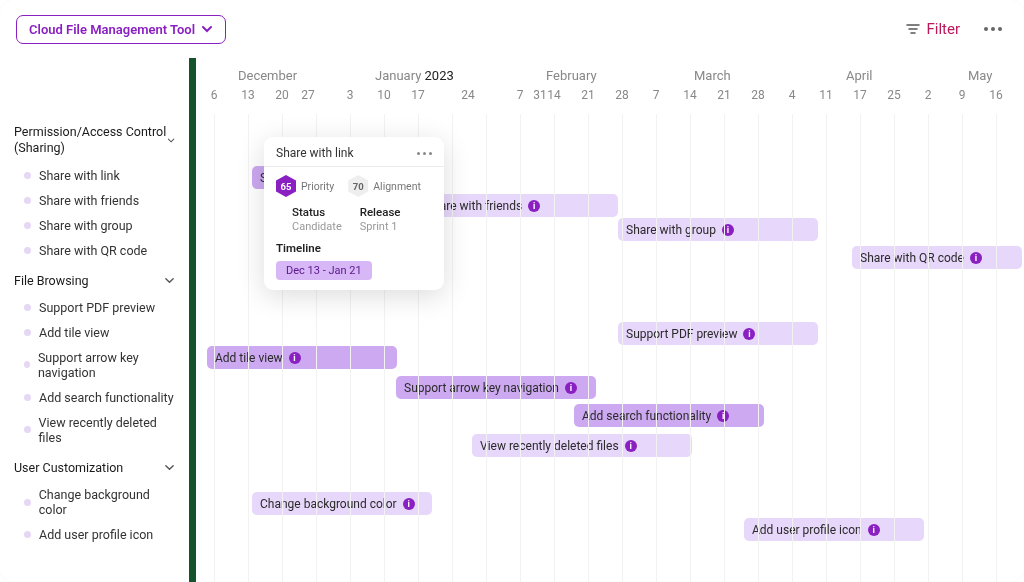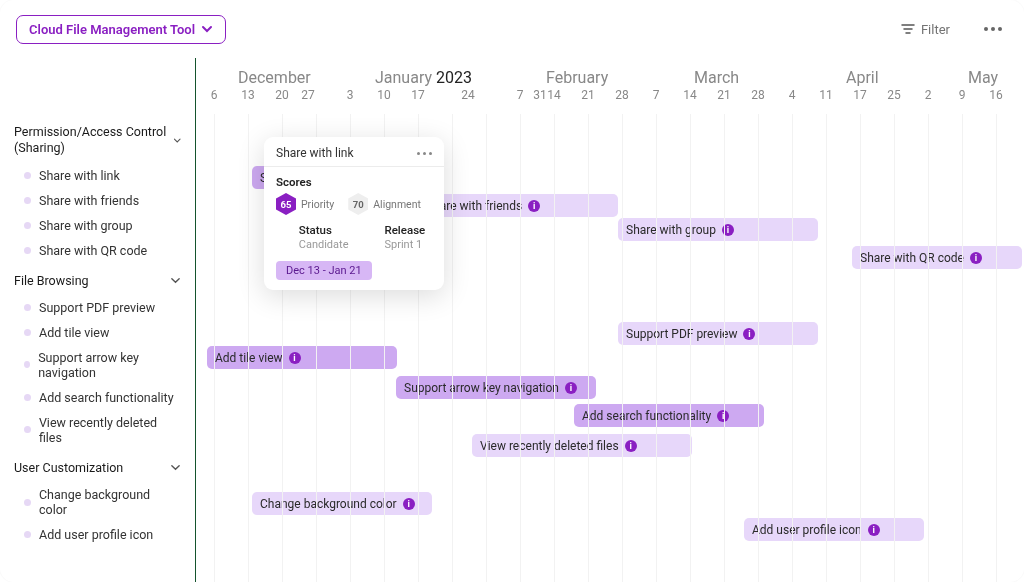--- a/index.html
+++ b/index.html
@@ -22,21 +22,21 @@
   overflow: hidden;
   position: relative;
 }
 
 
 .header {
   height: 58px;
   display: flex;
   align-items: center;
   padding: 0 16px;
-  gap: 20px;
+  gap: 10px;
   justify-content: center;
 }
 .project-selector {
   display: flex;
   align-items: center;
   gap: 6px;
   border: 1.5px solid #8a1fc2;
   border-radius: 7px;
   padding: 6px 12px;
   color: #8a1fc2;
@@ -61,22 +61,22 @@
 }
 .tab.active {
   background: #8a1fc2;
   color: #fff;
 }
 .header-spacer { flex: 1; }
 .filter-btn {
   display: flex;
   align-items: center;
   gap: 6px;
-  font-size: 13px;
-  color: #737373;
+  font-size: 15px;
+  color: #be185d;
   cursor: pointer;
   padding: 4px 8px;
 }
 .kebab {
   display: flex;
   gap: 3px;
   padding: 6px;
   cursor: pointer;
 }
 .kebab span {
@@ -86,21 +86,21 @@
 
 .content {
   position: absolute;
   top: 58px; left: 0; right: 0; bottom: 0;
 }
 .sidebar {
   position: absolute;
   left: 0; top: 0; bottom: 0;
   width: 196px;
   padding: 56px 0 0 0;
-  border-right: 1px solid #14532d;
+  border-right: 7px solid #14532d;
 }
 .group-title {
   font-size: 12.5px;
   color: #1a1a1a;
   padding: 10px 14px 6px 14px;
   display: flex;
   align-items: center;
   justify-content: space-between;
   cursor: pointer;
   line-height: 1.3;
@@ -128,21 +128,21 @@
   height: 56px;
   position: relative;
 }
 .months-row, .days-row {
   position: absolute; left: 0; right: 0; display: flex;
 }
 .months-row { top: 10px; }
 .days-row { top: 30px; }
 .month-lbl {
   position: absolute;
-  font-size: 16px;
+  font-size: 13px;
   color: #888;
 }
 .month-lbl .strong { color: #222; }
 .day-lbl {
   position: absolute;
   font-size: 12px;
   color: #888;
   transform: translateX(-50%);
 }
 .gridline {
@@ -208,21 +208,21 @@
   display: flex; align-items: center; gap: 5px;
   font-size: 10.5px; color: #777;
 }
 .hex {
   width: 20px; height: 22px;
   display: flex; align-items: center; justify-content: center;
   font-size: 9.5px; font-weight: 700;
 }
 .hex.purple { background: #8a1fc2; color: #fff; clip-path: polygon(50% 0, 100% 25%, 100% 75%, 50% 100%, 0 75%, 0 25%); }
 .hex.grey { background: #eee; color: #666; clip-path: polygon(50% 0, 100% 25%, 100% 75%, 50% 100%, 0 75%, 0 25%); }
-.status-row { display: flex; gap: 36px; padding: 0 12px 8px 28px; justify-content: center; }
+.status-row { display: flex; gap: 18px; padding: 0 12px 8px 28px; }
 .mini-label { font-size: 11.5px; color: #222; font-weight: 500; }
 .mini-value { font-size: 11px; color: #999; margin-top: 1px; }
 .timeline-chip {
   display: inline-block;
   background: #d7b7f5;
   color: #5a178e;
   border-radius: 4px;
   padding: 3px 10px;
   font-size: 11px;
   margin: 2px 12px 0 12px;
@@ -405,41 +405,41 @@
 
       <div class="popup" style="left:68px; top:79px;">
         <div class="popup-header">
           <div class="popup-title">Share with link</div>
           <div class="popup-dots">
               <span></span>
               <span></span>
               <span></span>
             </div>
         </div>
-        <div class="popup-section-title">Scores</div>
         <div class="scores">
           <div class="score-pill">
             <div class="hex purple">65</div>
             <span>Priority</span>
           </div>
           <div class="score-pill">
             <div class="hex grey">70</div>
             <span>Alignment</span>
           </div>
         </div>
         <div class="status-row">
           <div>
             <div class="mini-label">Status</div>
             <div class="mini-value">Candidate</div>
           </div>
           <div>
             <div class="mini-label">Release</div>
             <div class="mini-value">Sprint 1</div>
           </div>
         </div>
+        <div class="popup-section-title">Timeline</div>
         <div class="timeline-chip">Dec 13 - Jan 21</div>
       </div>
     <div class="gridline" style="left: 18px;"></div>
         <div class="gridline" style="left: 52px;"></div>
         <div class="gridline" style="left: 86px;"></div>
         <div class="gridline" style="left: 120px;"></div>
         <div class="gridline" style="left: 154px;"></div>
         <div class="gridline" style="left: 188px;"></div>
         <div class="gridline" style="left: 222px;"></div>
         <div class="gridline" style="left: 256px;"></div>

